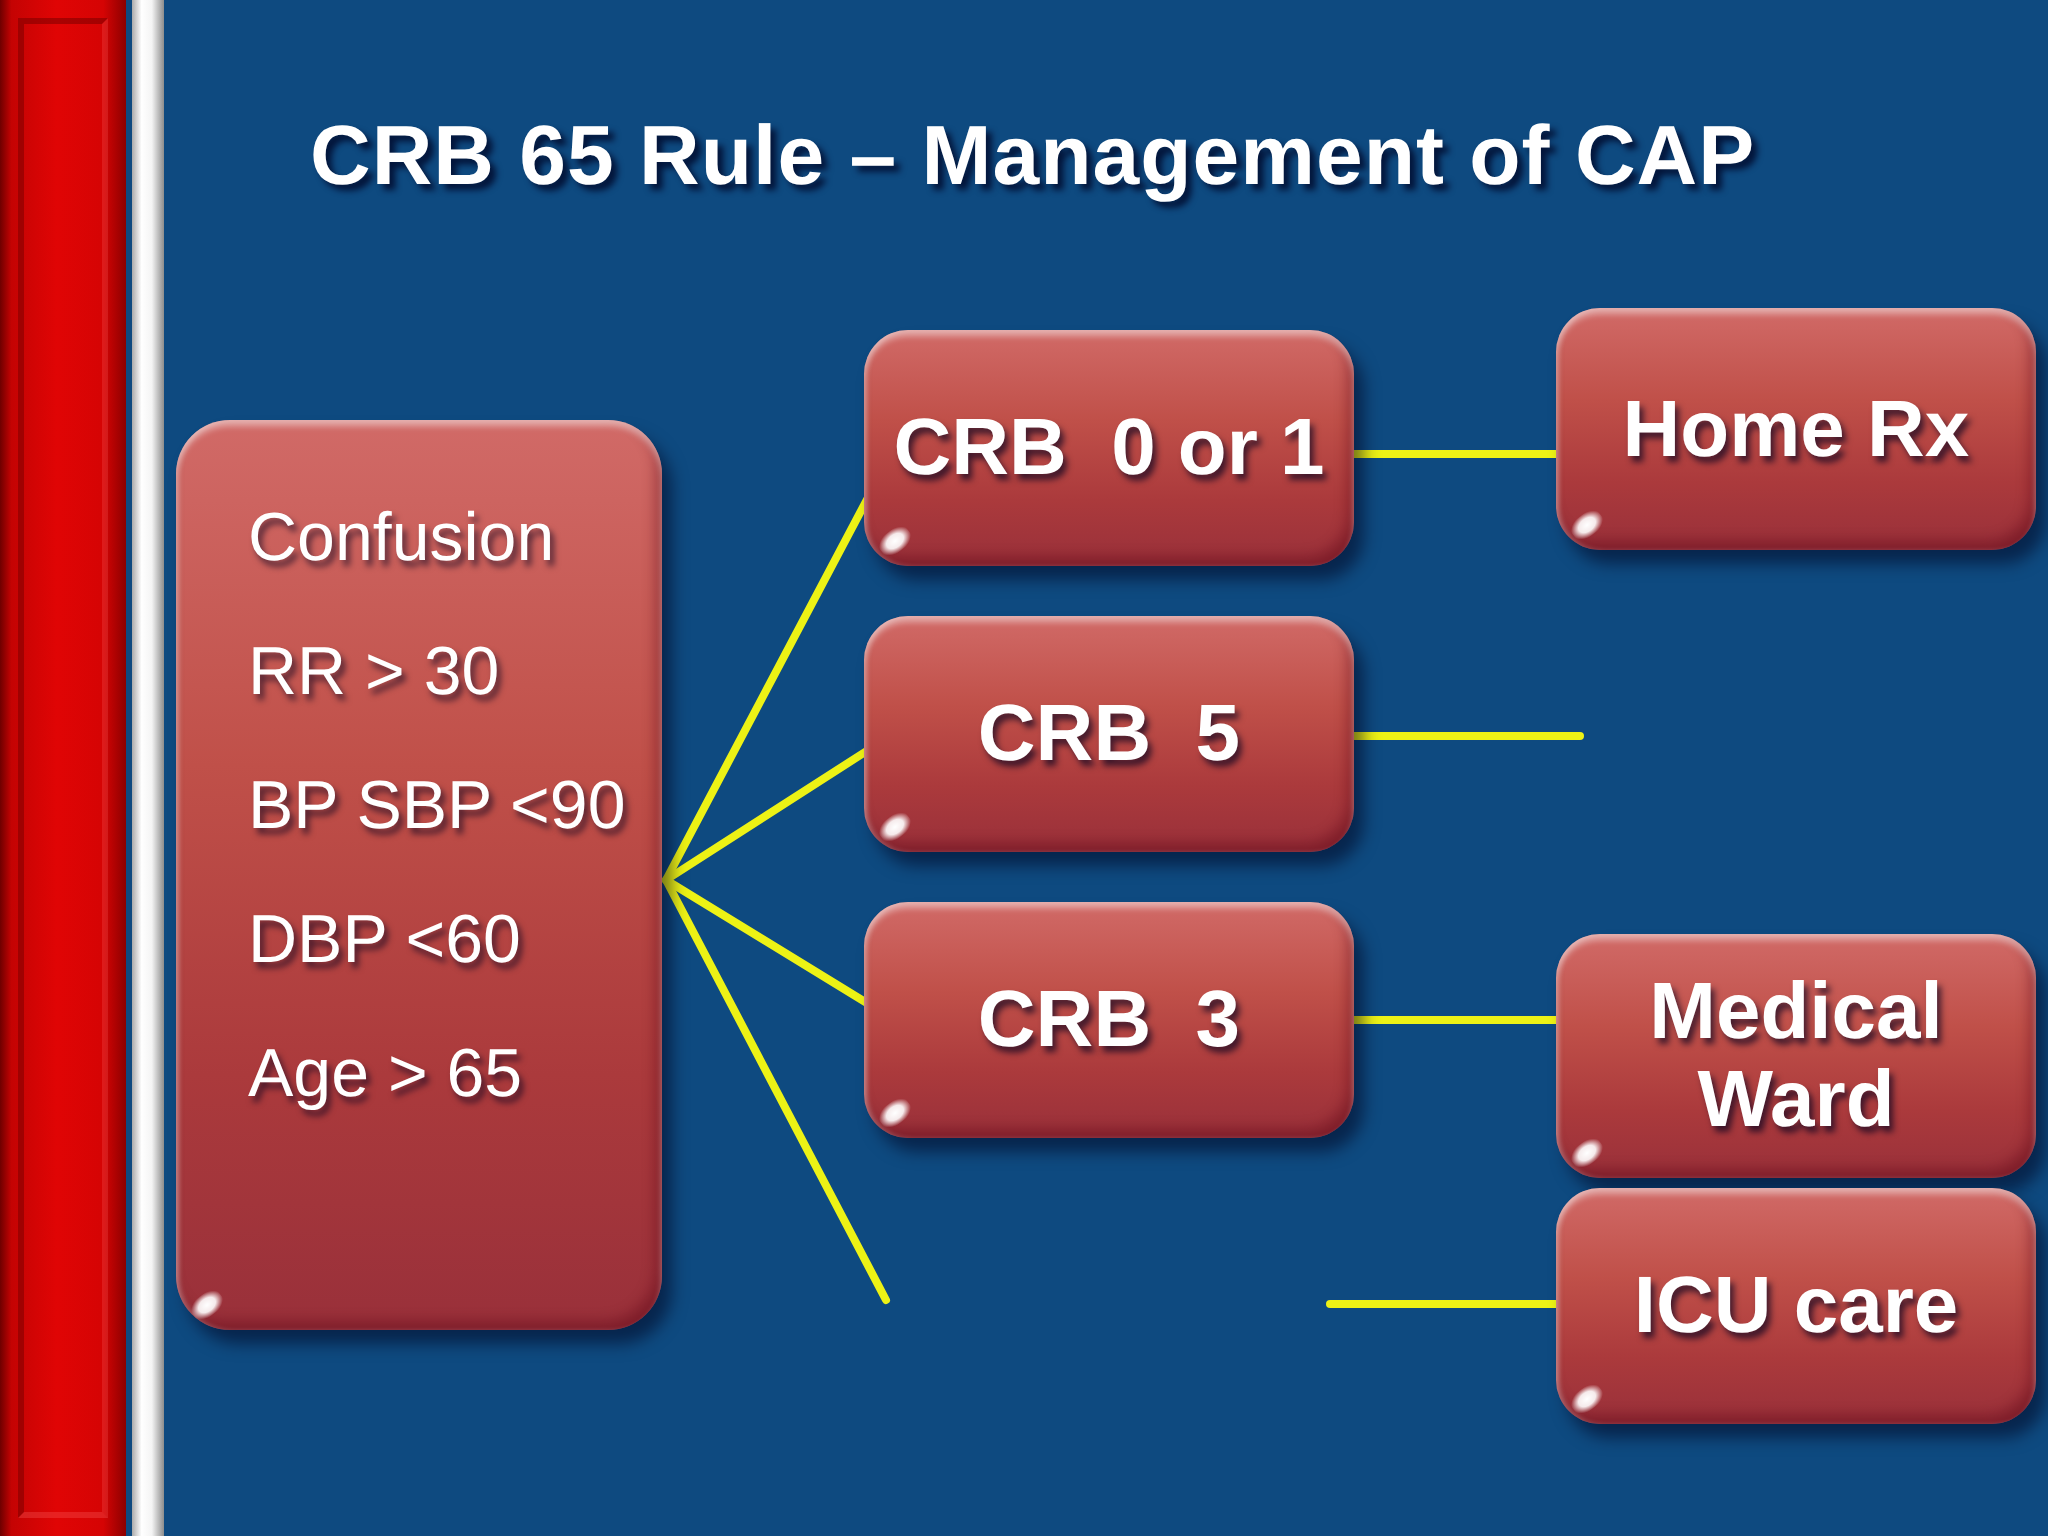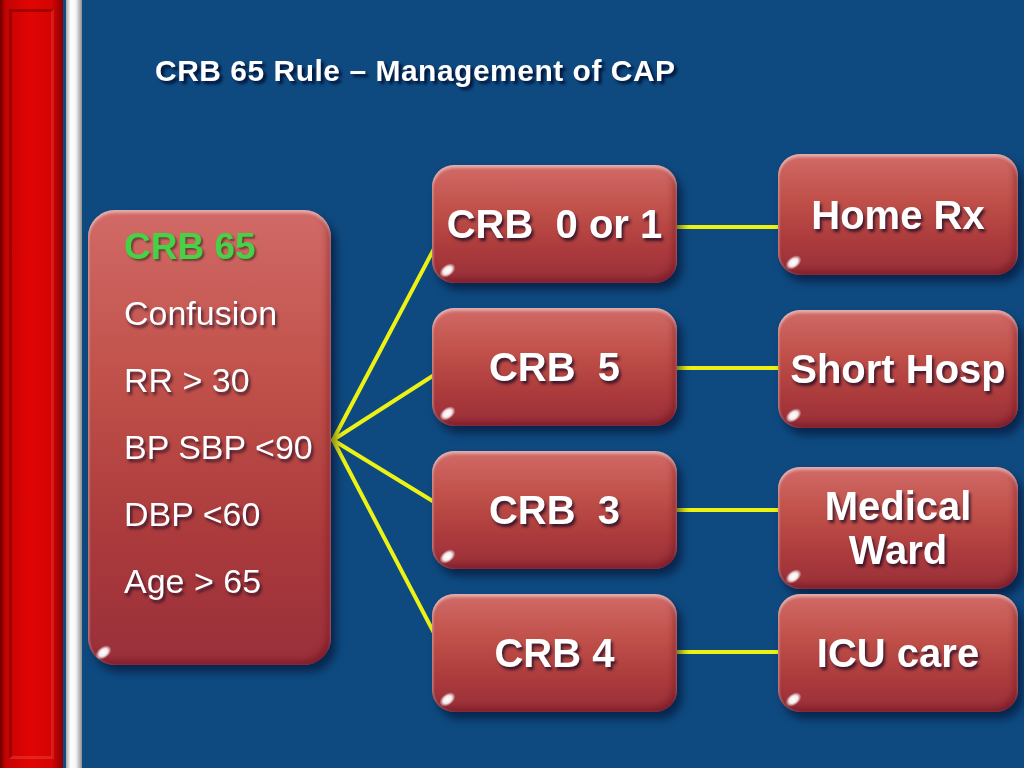--- a/index.html
+++ b/index.html
@@ -35,21 +35,21 @@
     left: 66px; top: 0;
     width: 16px; height: 768px;
     background: linear-gradient(90deg, #ababab 0%, #ffffff 30%, #f4f4f4 62%, #8d8d8d 100%);
     z-index: 3;
   }
 
   
   .title {
     position: absolute;
     left: 155px; top: 54px;
-    font-size: 30px;
+    font-size: 42px;
     font-weight: bold;
     color: #ffffff;
     letter-spacing: 0.5px;
     text-shadow: 3px 3px 3px rgba(0, 8, 40, 0.8);
     z-index: 2;
     white-space: nowrap;
     text-align: right;
   }
 
   
@@ -148,31 +148,28 @@
       <line x1="333" y1="440" x2="444" y2="508"></line>
       <line x1="333" y1="440" x2="443" y2="650"></line>
       <line x1="665" y1="227" x2="790" y2="227"></line>
       <line x1="665" y1="368" x2="790" y2="368"></line>
       <line x1="665" y1="510" x2="790" y2="510"></line>
       <line x1="665" y1="652" x2="790" y2="652"></line>
     </g>
   </svg>
 
   <div class="panel">
-    <div class="panel-heading">CRB 65</div>
     <div class="panel-item">Confusion</div>
     <div class="panel-item">RR &gt; 30</div>
     <div class="panel-item">BP SBP &lt;90</div>
     <div class="panel-item">DBP &lt;60</div>
     <div class="panel-item">Age &gt; 65</div>
   </div>
 
   <div class="rbox m m0">CRB  0 or 1</div>
   <div class="rbox m m1">CRB  5</div>
   <div class="rbox m m2">CRB  3</div>
-  <div class="rbox m m3">CRB 4</div>
 
   <div class="rbox o o0">Home Rx</div>
-  <div class="rbox o o1">Short Hosp</div>
   <div class="rbox wrap o o2">Medical Ward</div>
   <div class="rbox o o3">ICU care</div>
 
 </div>
 
 </body></html>

